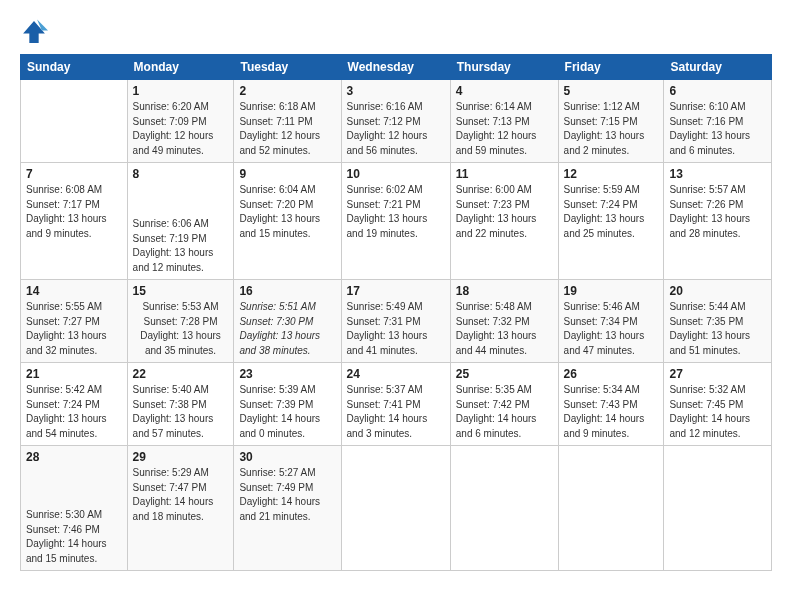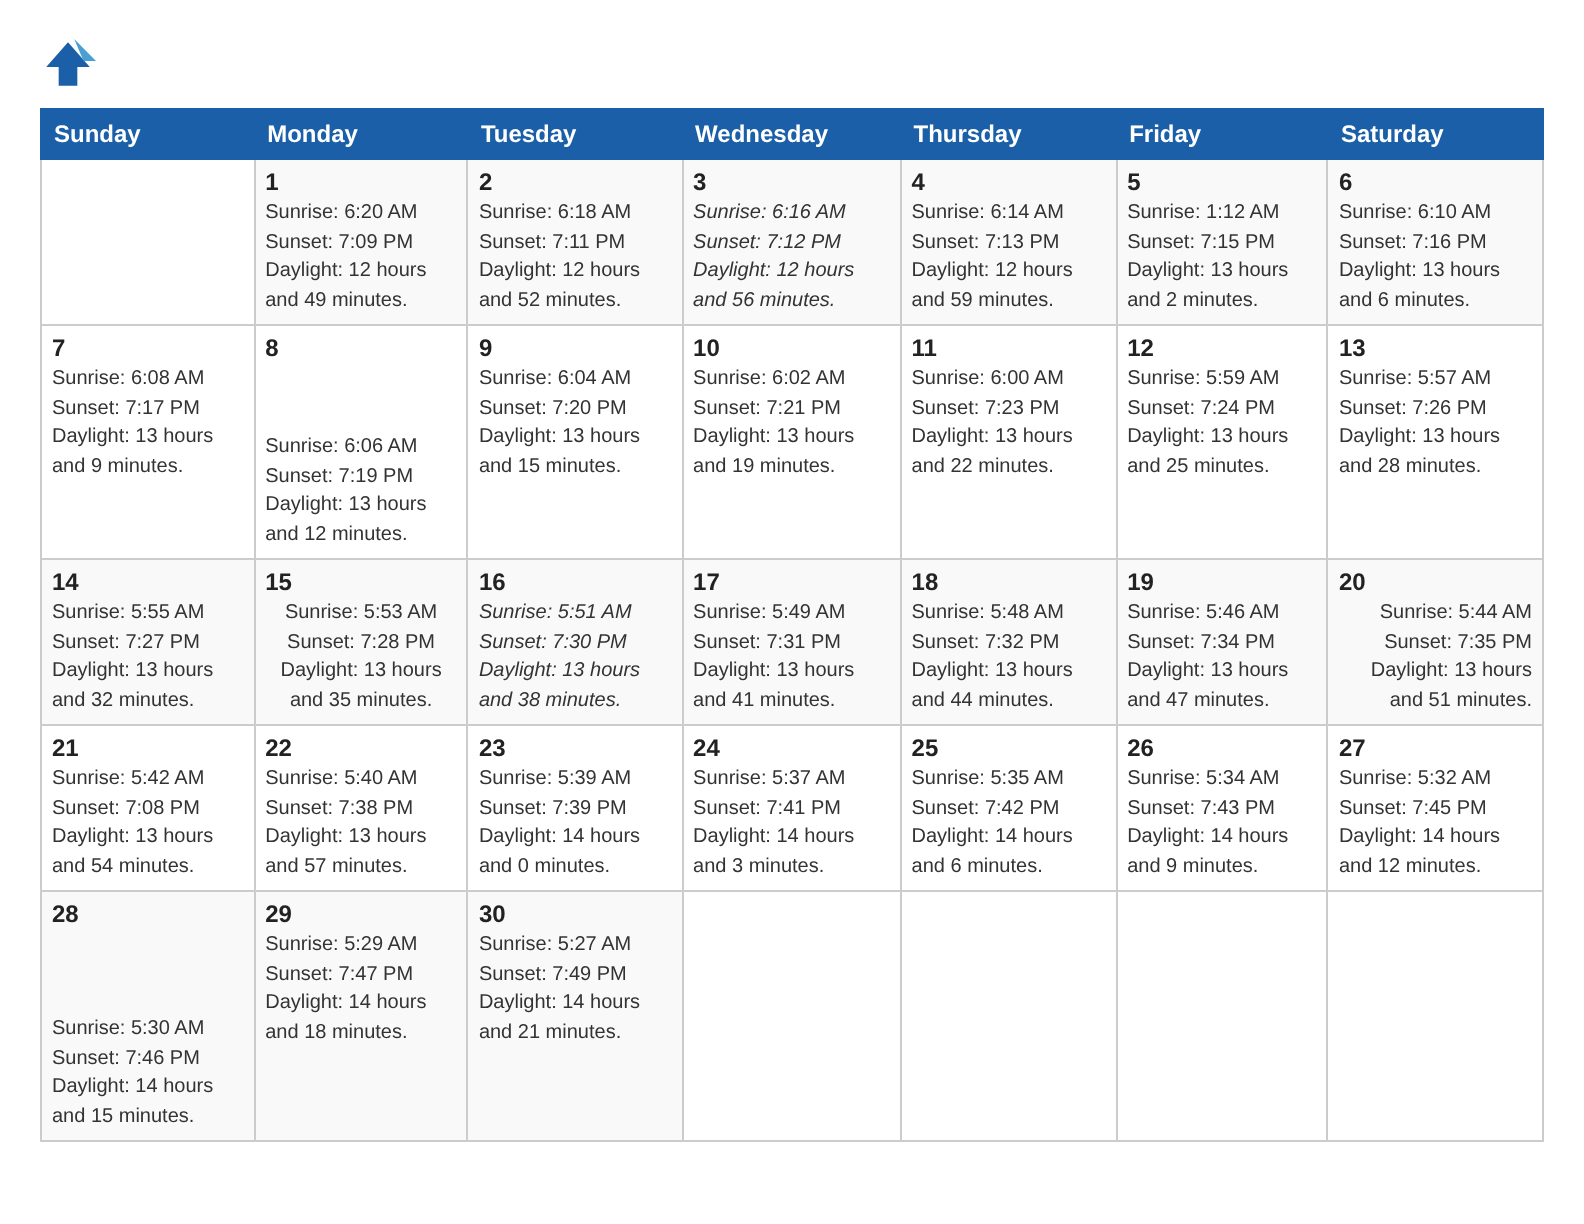--- a/index.html
+++ b/index.html
@@ -140,21 +140,21 @@
           </td>
           <td>
             <span class="day-number">2</span>
             <div class="day-info" style="white-space: pre-line;">Sunrise: 6:18 AM
 Sunset: 7:11 PM
 Daylight: 12 hours
 and 52 minutes.</div>
           </td>
           <td>
             <span class="day-number">3</span>
-            <div class="day-info" style="white-space: pre-line; font-style: italic;">Sunrise: 6:16 AM
+            <div class="day-info" style="white-space: pre-line;">Sunrise: 6:16 AM
 Sunset: 7:12 PM
 Daylight: 12 hours
 and 56 minutes.</div>
           </td>
           <td>
             <span class="day-number">4</span>
             <div class="day-info" style="white-space: pre-line;">Sunrise: 6:14 AM
 Sunset: 7:13 PM
 Daylight: 12 hours
 and 59 minutes.</div>
@@ -263,31 +263,31 @@
           </td>
           <td>
             <span class="day-number">19</span>
             <div class="day-info" style="white-space: pre-line;">Sunrise: 5:46 AM
 Sunset: 7:34 PM
 Daylight: 13 hours
 and 47 minutes.</div>
           </td>
           <td>
             <span class="day-number">20</span>
-            <div class="day-info" style="white-space: pre-line; text-align: right;">Sunrise: 5:44 AM
+            <div class="day-info" style="white-space: pre-line;">Sunrise: 5:44 AM
 Sunset: 7:35 PM
 Daylight: 13 hours
 and 51 minutes.</div>
           </td>
         </tr>
         <tr>
           <td>
             <span class="day-number">21</span>
             <div class="day-info" style="white-space: pre-line;">Sunrise: 5:42 AM
-Sunset: 7:08 PM
+Sunset: 7:24 PM
 Daylight: 13 hours
 and 54 minutes.</div>
           </td>
           <td>
             <span class="day-number">22</span>
             <div class="day-info" style="white-space: pre-line;">Sunrise: 5:40 AM
 Sunset: 7:38 PM
 Daylight: 13 hours
 and 57 minutes.</div>
           </td>

